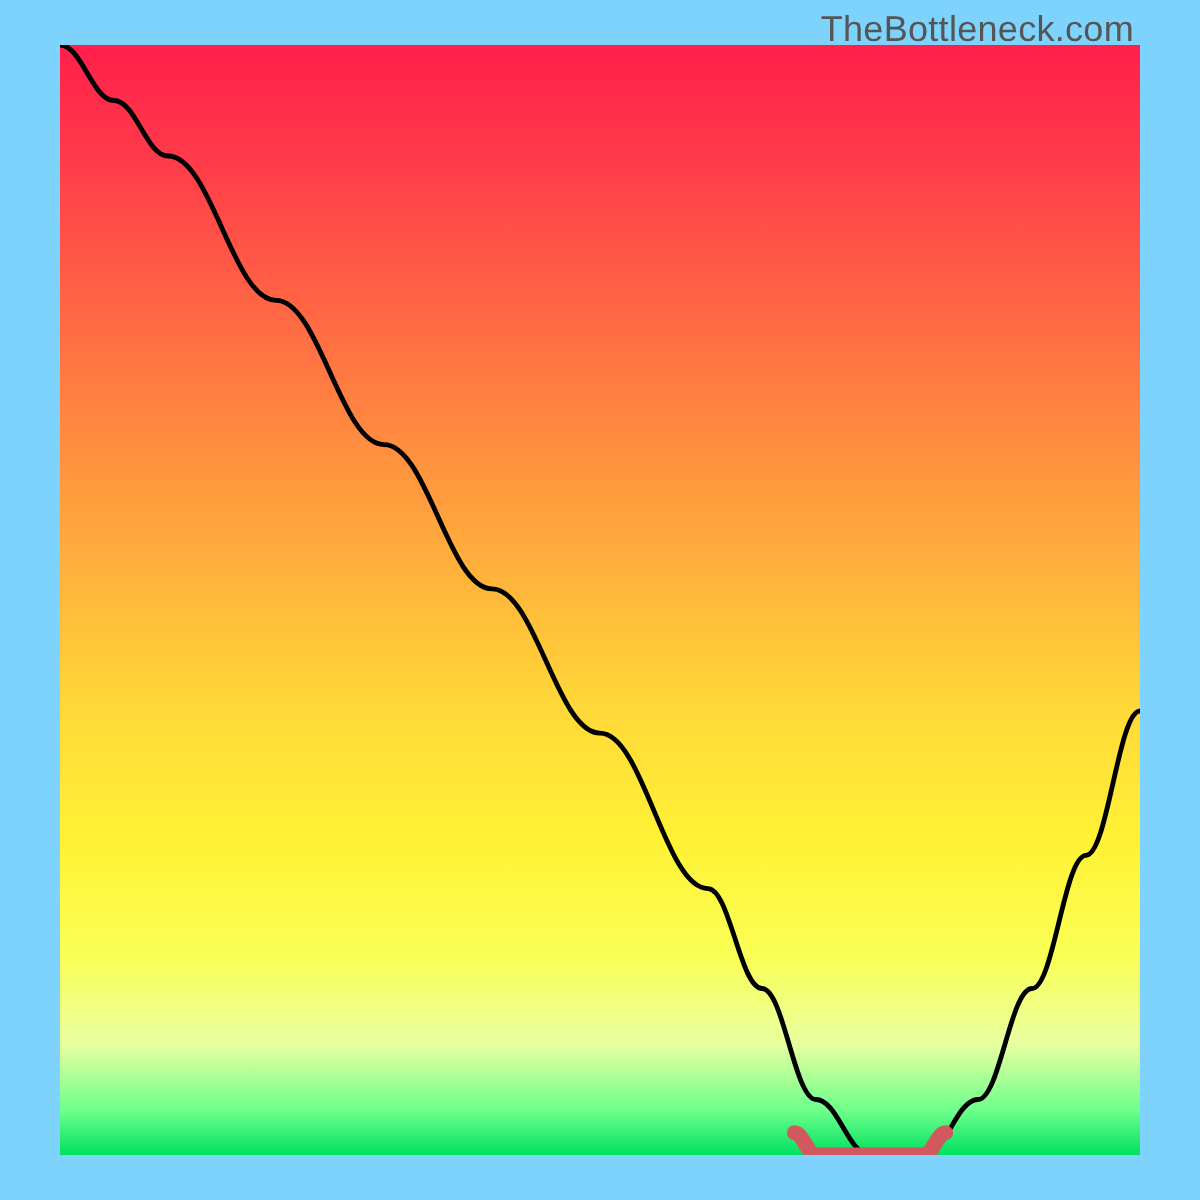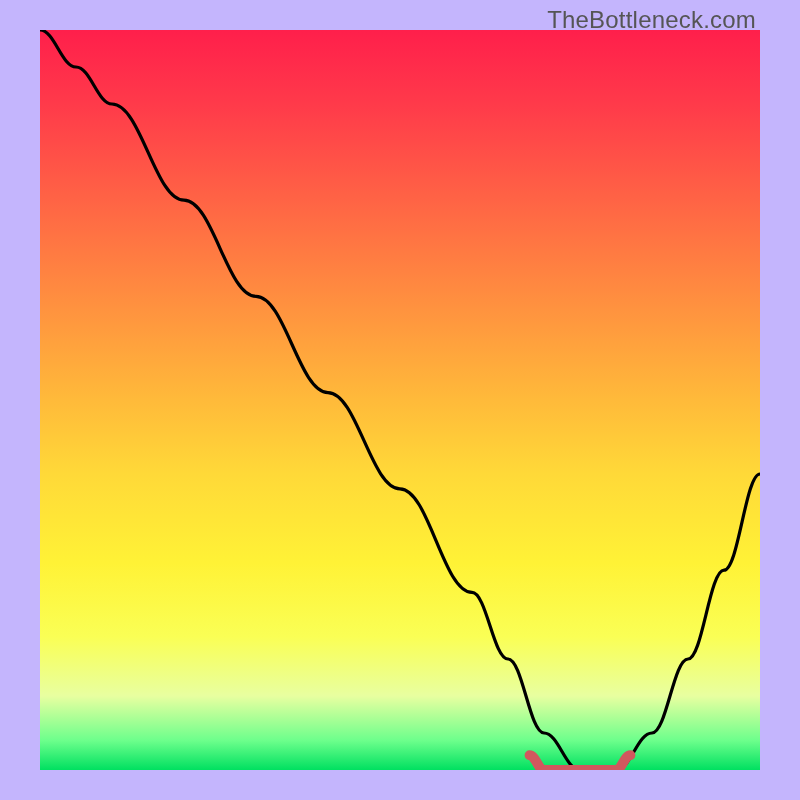--- a/index.html
+++ b/index.html
@@ -9,21 +9,21 @@
     height: 800px;
     background: #000;
     overflow: hidden;
   }
   .frame {
     position: absolute;
     left: 0;
     top: 0;
     width: 800px;
     height: 800px;
-    background: #c4b5fd;
+    background: #7dd3fc;
   }
   .plot-area {
     position: absolute;
     left: 40px;
     top: 30px;
     width: 720px;
     height: 740px;
     overflow: hidden;
   }
   .gradient {

